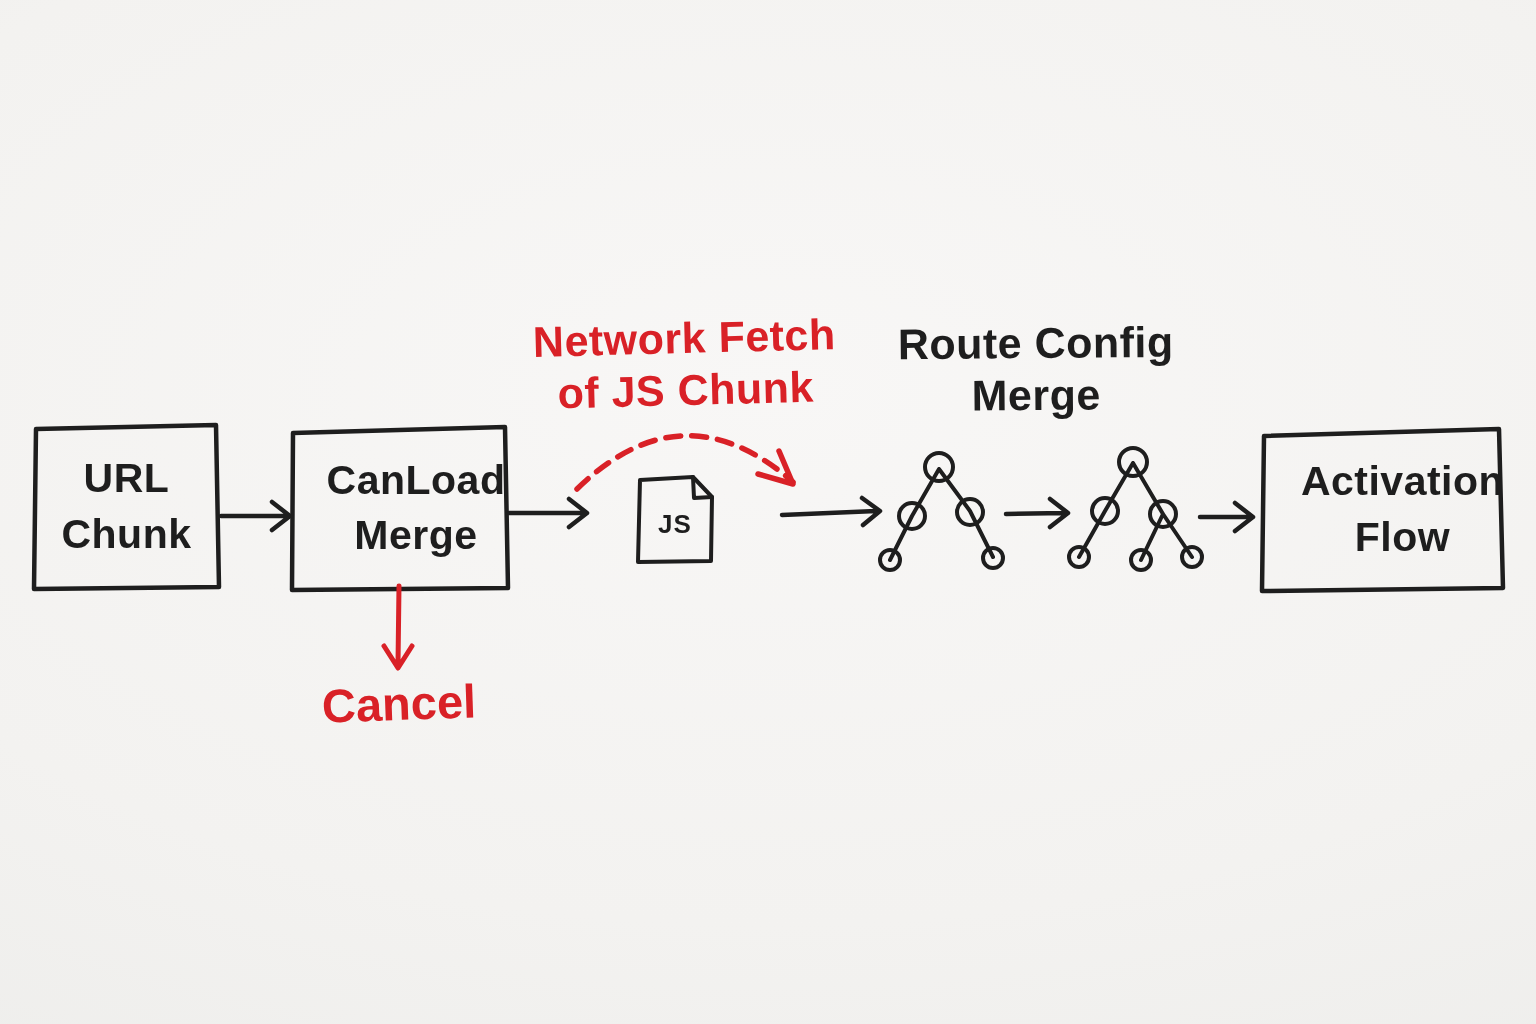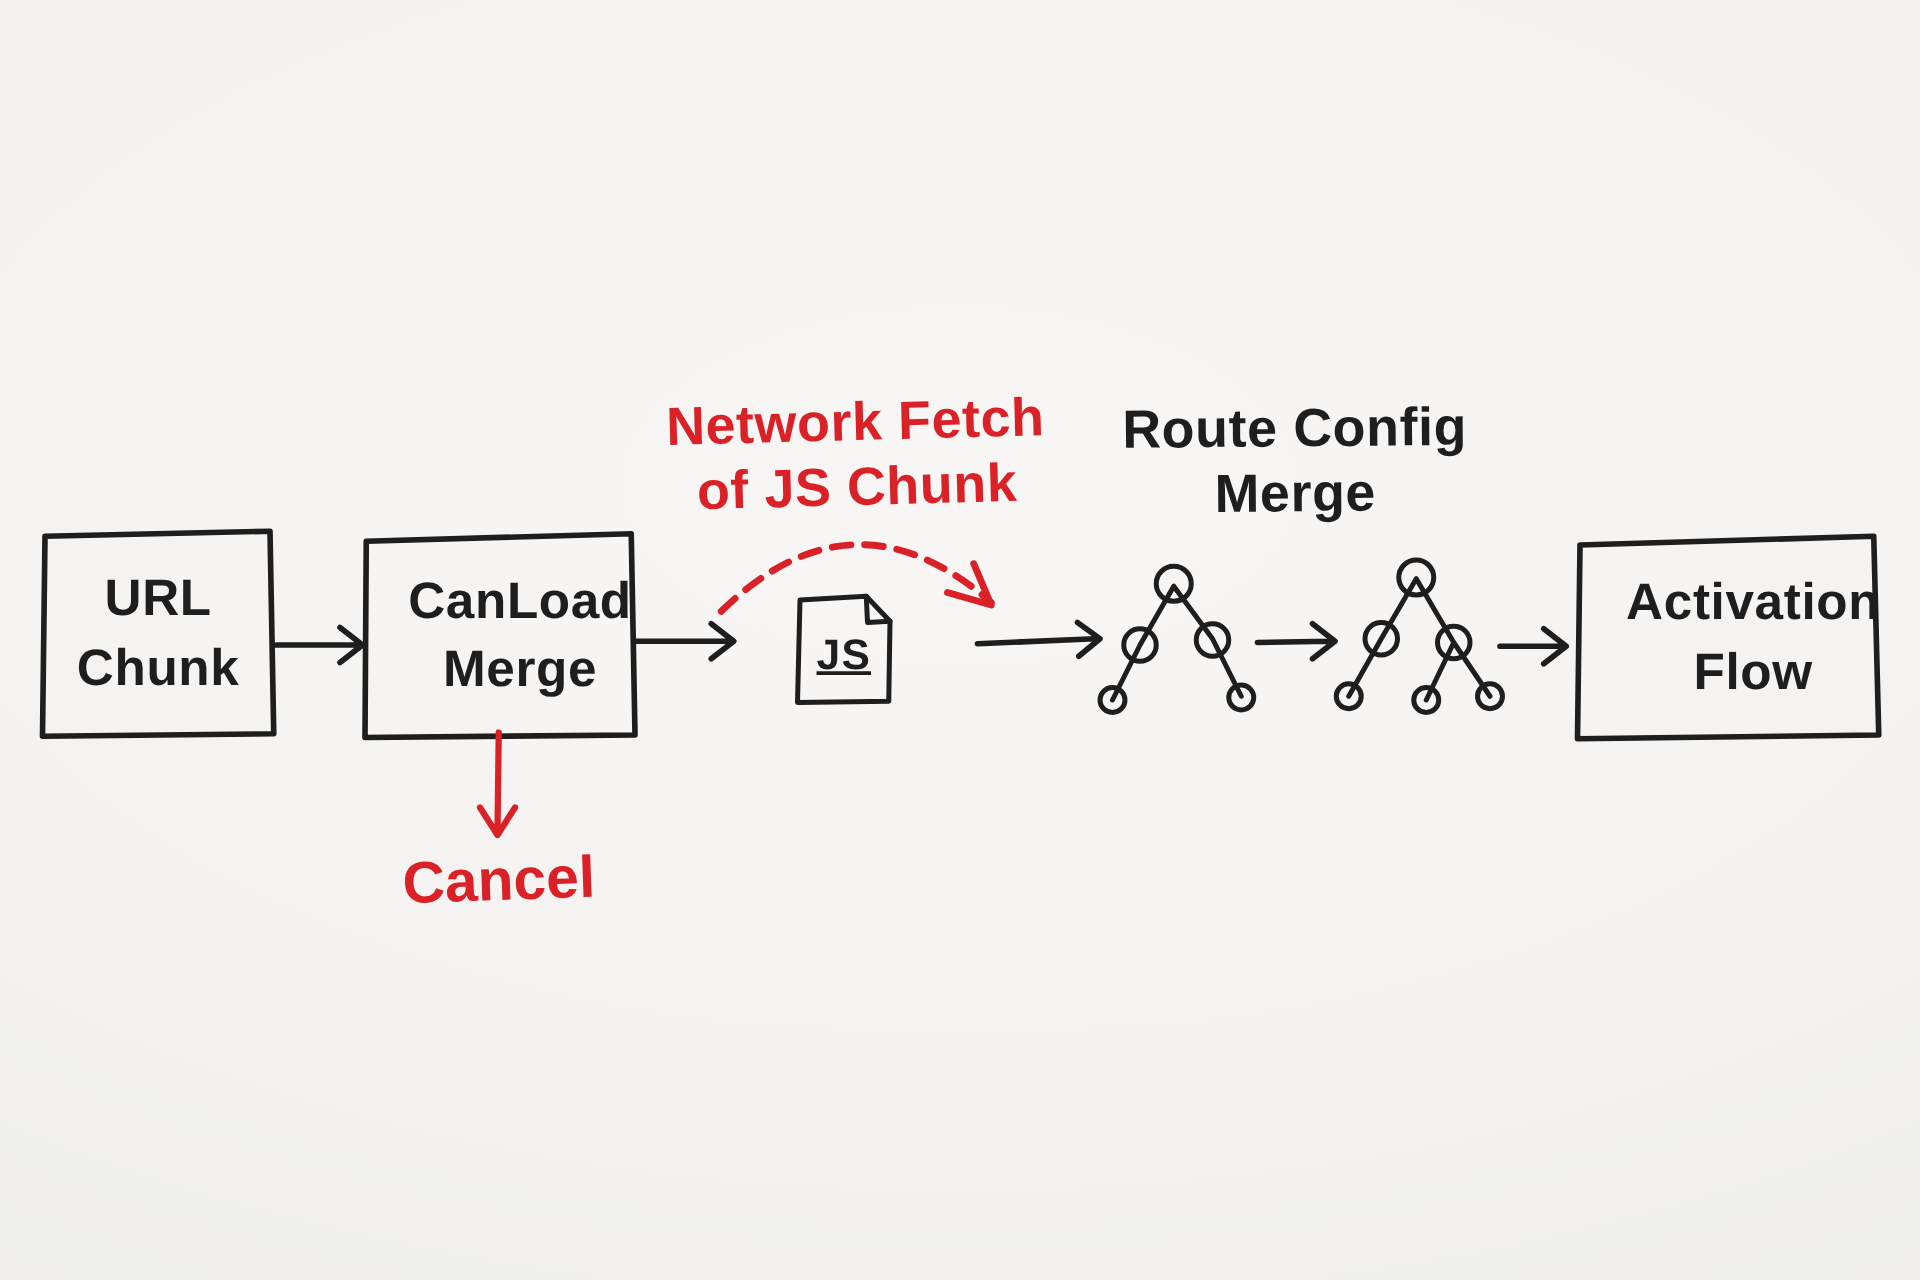--- a/index.html
+++ b/index.html
@@ -54,24 +54,23 @@
     line-height: 1.35;
     letter-spacing: 0.5px;
   }
   .annotation {
     font-size: 43px;
     line-height: 1.22;
     letter-spacing: 0.5px;
   }
   .red-text { color: var(--red); }
   .js-label {
-    font-size: 34px;
+    font-size: 26px;
     letter-spacing: 1px;
     padding-top: 6px;
-    text-decoration: underline;
   }
   .cancel-label { font-size: 47px; }
   .tilt-1 { transform: rotate(-1.5deg); }
   .tilt-2 { transform: rotate(-2deg); }
   .tilt-3 { transform: rotate(-0.5deg); }
 </style>
 </head>
 <body>
 
 <div class="stage">

